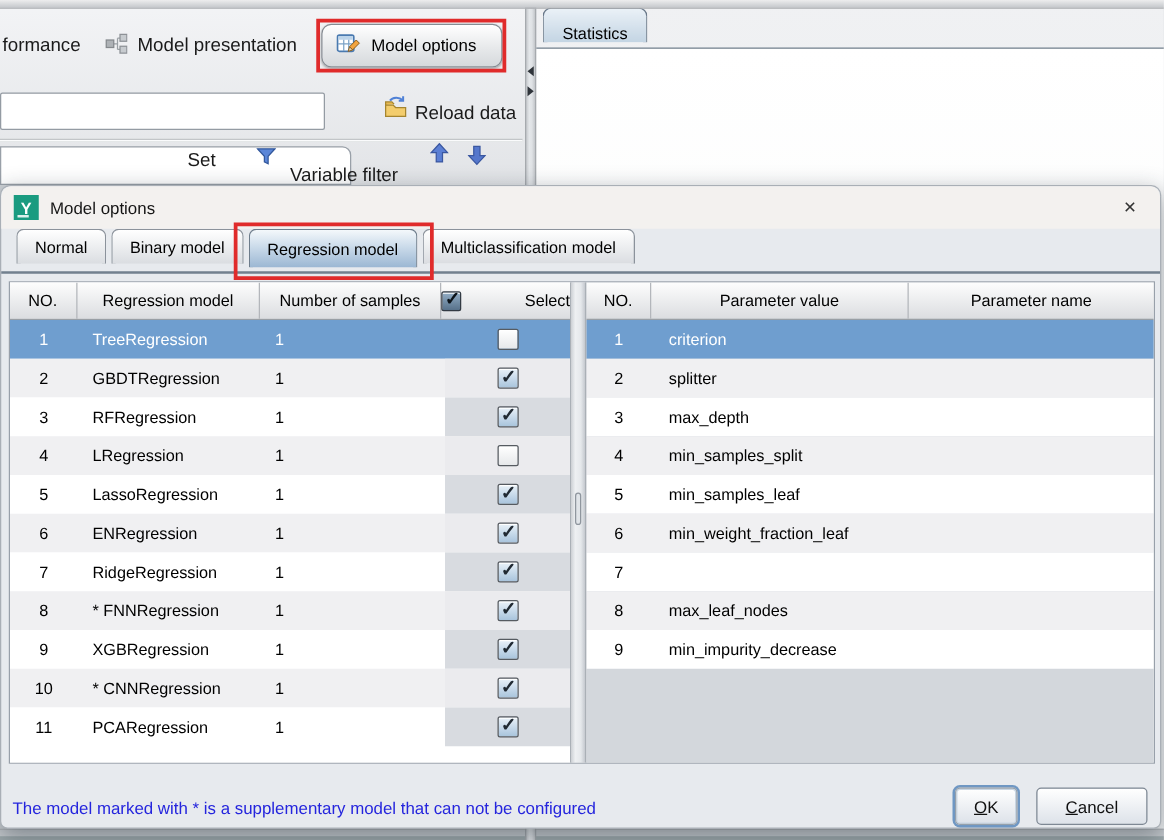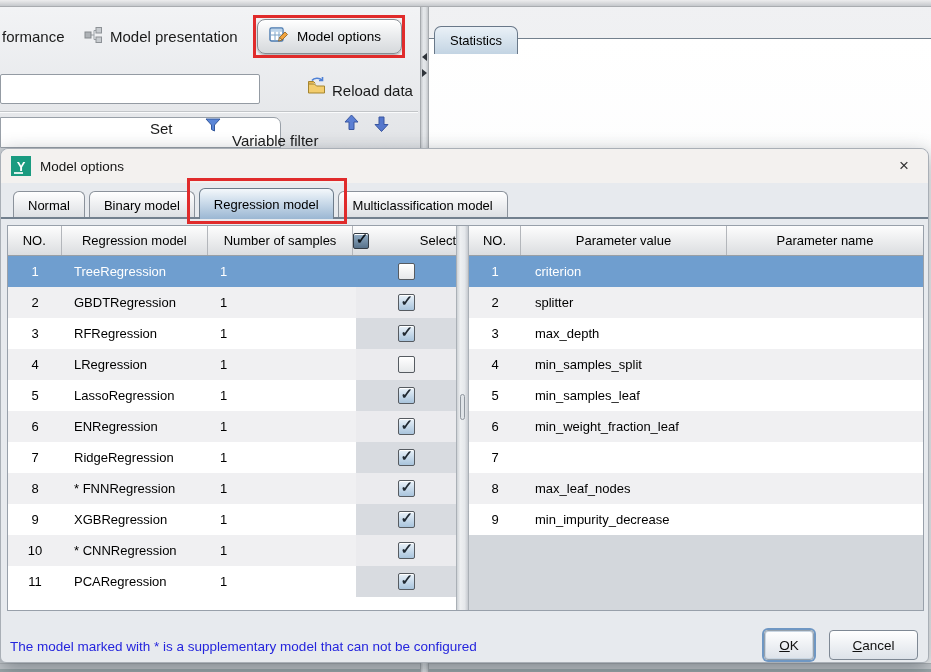--- a/index.html
+++ b/index.html
@@ -41,23 +41,23 @@
   #groove { position:absolute; left:0; top:111px; width:418px; height:2px;
     background:#c2c5c8; border-bottom:1px solid #fafbfc; }
   #white-subpanel { position:absolute; left:0; top:117px; width:281px; height:31px;
     background:#fff; border:1px solid #99a0a8; border-radius:0 7px 0 0; }
   #lbl-set { left:150px; top:120px; }
   #icon-funnel { position:absolute; left:205px; top:117px; }
   #lbl-varfilter { left:232px; top:120px;margin-top:12px; }
   #icon-up { position:absolute; left:344px; top:114px; }
   #icon-down { position:absolute; left:374px; top:116px; }
 
-  #stats-tab { position:absolute; left:5px; top:26px; height:28px; padding:0 15px;
+  #stats-tab { position:absolute; left:5px; top:6px; height:28px; padding:0 15px;
     border:1px solid #697889; border-bottom:none; border-radius:7px 7px 0 0;
-    background: linear-gradient(#eaf1f7,#c3d4e3); display:flex; align-items:center; z-index:2; }
+    background: linear-gradient(#eaf1f7,#c3d4e3); display:flex; align-items:flex-end; z-index:2; }
   #stats-panel { position:absolute; left:0; top:38px; width:502px; height:625px;
     background: linear-gradient(#ffffff,#f4f6f7); border-top:1px solid #73808d; }
 
   
   .anno { position:absolute; border:3px solid var(--anno,#e02b2b); pointer-events:none; z-index:60; }
   #anno-btn { left:253px; top:15px; width:152px; height:43px; }
   #anno-tab { left:186px; top:29px; width:160px; height:46px; }
 
   
   #dialog { position:absolute; left:0; top:148px; width:929px; height:515px;
@@ -66,21 +66,21 @@
   #dlg-titlebar { height:34px; background:#f3f1ef; border-radius:8px 8px 0 0;
     display:flex; align-items:center; padding:0 10px; }
   #dlg-logo { width:20px; height:20px; background:var(--logo,#1a9b80); color:#fff;
     font-weight:bold; font-size:13px; display:flex; align-items:center; justify-content:center;
     position:relative; }
   #dlg-logo::after { content:""; position:absolute; left:3px; bottom:2px; width:9px; height:2px;
     background:rgba(255,255,255,.85); }
   #dlg-title { margin-left:9px; font-size:13.5px; color:#151515; }
   #dlg-close { margin-left:auto; font-size:17px; color:#333; padding:0 9px; line-height:34px; }
 
-  #dlg-tabstrip { position:relative; height:36px; display:flex; align-items:flex-end;
+  #dlg-tabstrip { position:relative; height:36px; display:flex; 
     padding-left:12px; gap:4px; }
   #dlg-tabstrip::after { content:""; position:absolute; left:0; right:0; bottom:0; height:2px;
     background:#72808e; z-index:2; }
   .dtab { height:28px; padding:0 14px; display:flex; align-items:center;
     border:1px solid #8b929b; border-bottom:none; border-radius:6px 6px 0 0;
     background: linear-gradient(#ffffff,#dadde1); position:relative; z-index:1; white-space:nowrap; }
   .dtab.active { height:31px; z-index:3; border-color:#6d7c8b;
     background: linear-gradient(#f4f8fb 0%, #cfdeec 40%, #9bb7d3 100%); }
 
   #dlg-content { position:absolute; left:0; top:70px; right:0; bottom:0; }

